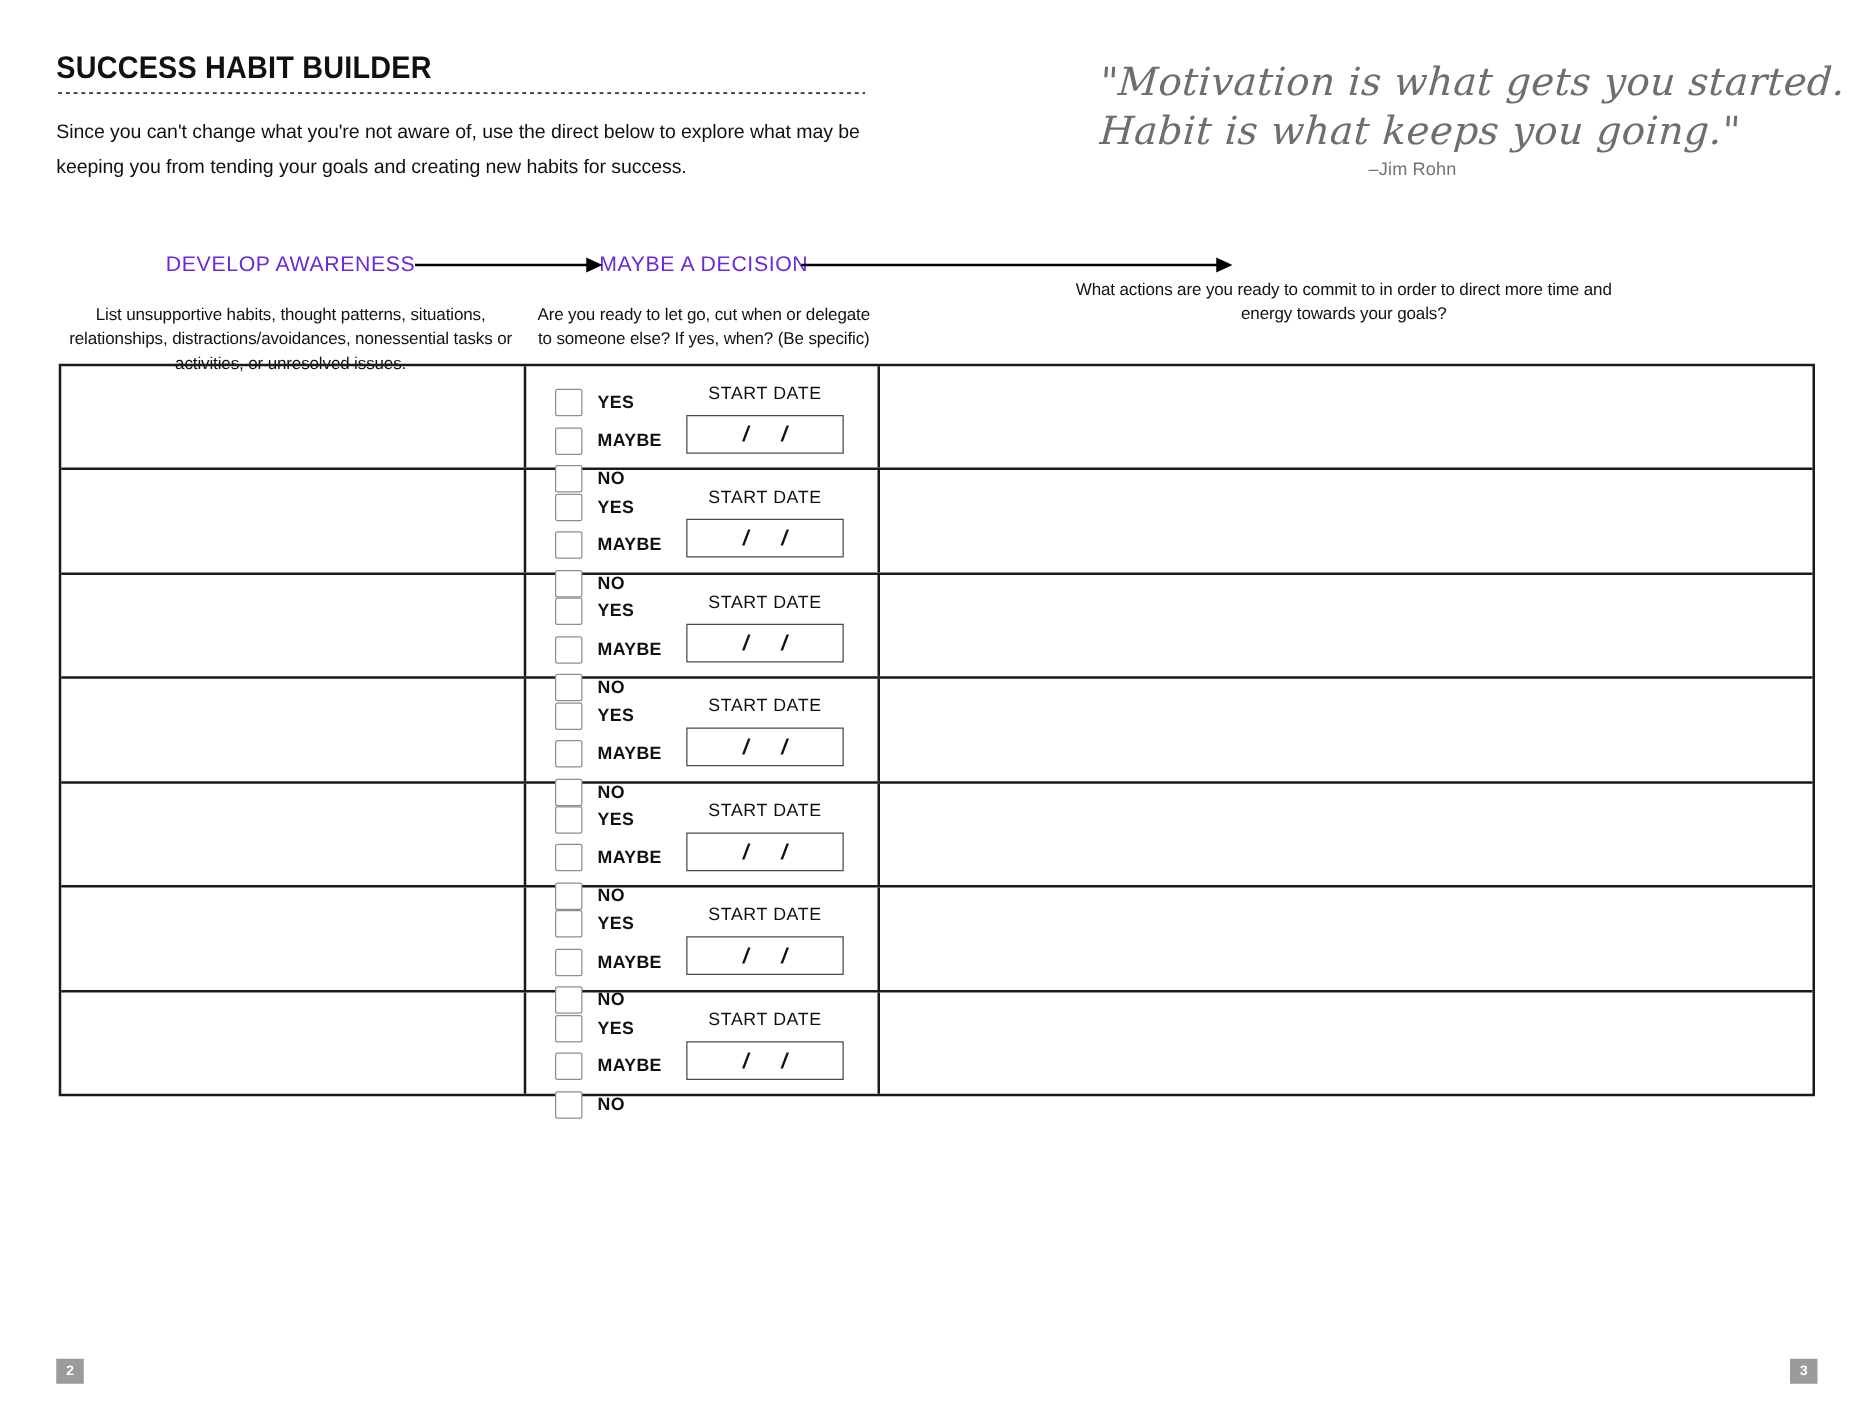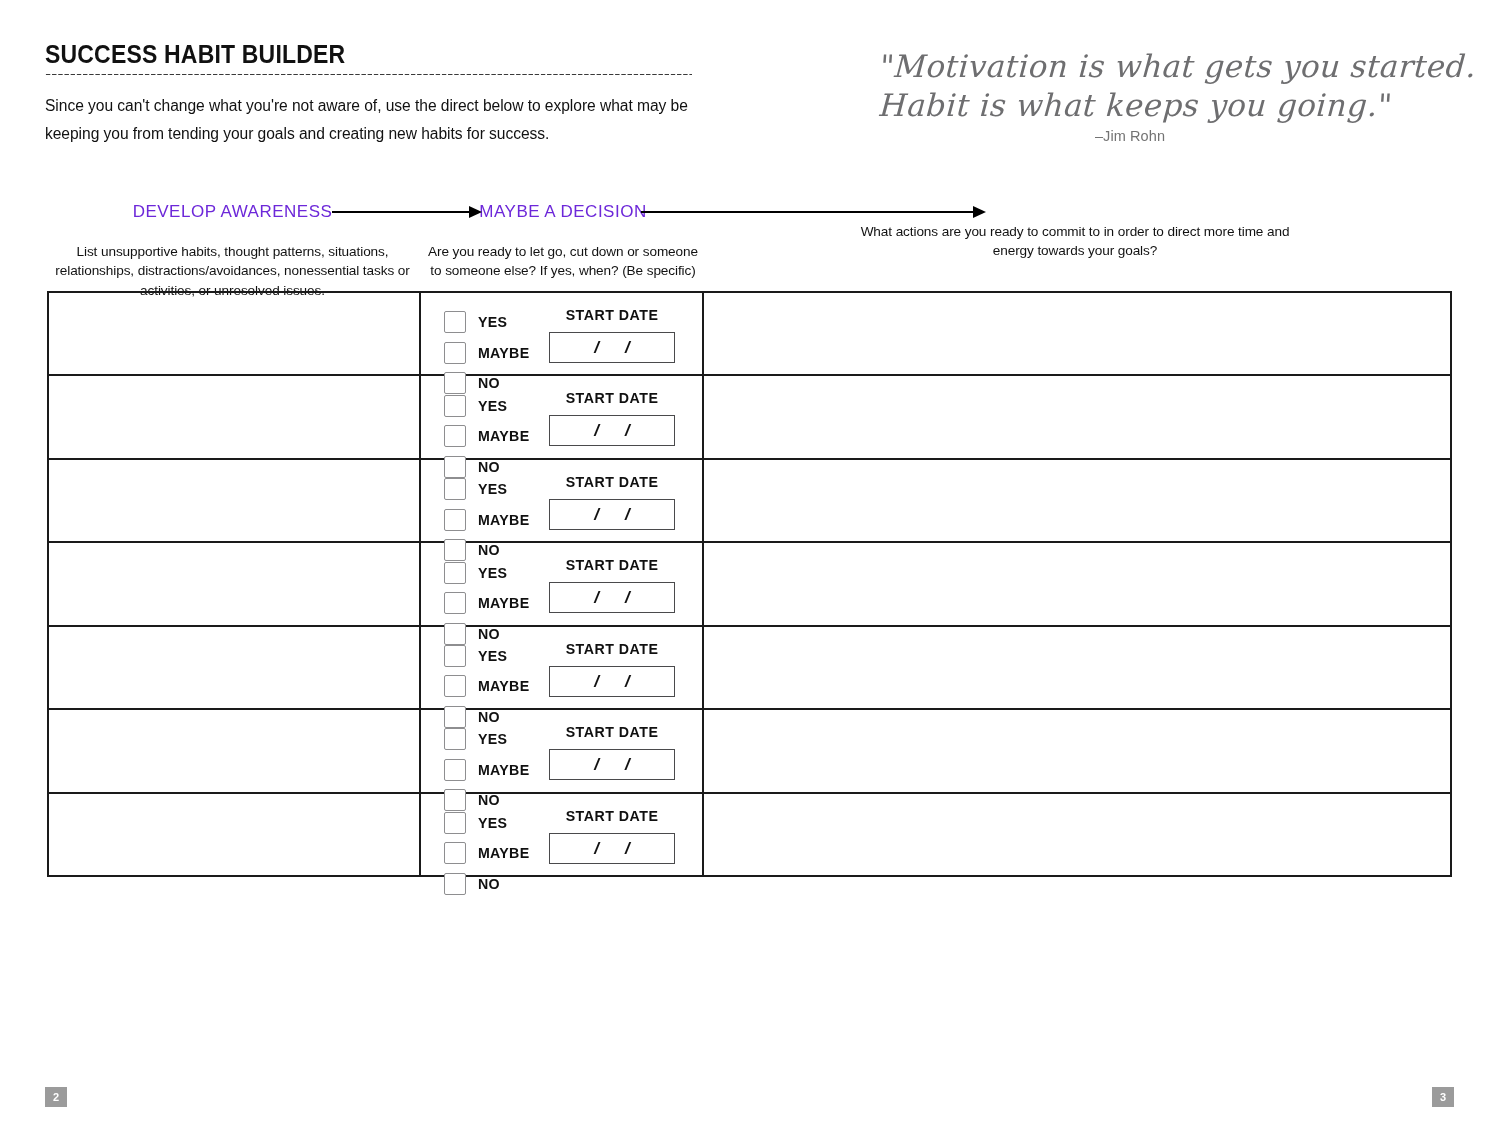--- a/index.html
+++ b/index.html
@@ -199,21 +199,21 @@
   }
   .startdate {
     position: absolute;
     left: 128px;
     top: 14px;
     width: 126px;
     text-align: center;
   }
   .startdate-label {
     font-size: 14.2px;
-    font-weight: bold;
+    font-weight: normal;
     letter-spacing: 0.5px;
     color: #101010;
     white-space: nowrap;
   }
   .date-box {
     margin-top: 9px;
     height: 31px;
     border: 1.6px solid #4a4a4c;
     box-sizing: border-box;
     display: flex;
@@ -259,21 +259,21 @@
   <div id="quote-attrib">–Jim Rohn</div>
 </div>
 
 <div class="col-head" id="head-awareness">
   <div class="title">DEVELOP AWARENESS</div>
   <div class="desc">List unsupportive habits, thought patterns, situations, relationships, distractions/avoidances, nonessential tasks or activities, or unresolved issues.</div>
 </div>
 
 <div class="col-head" id="head-decision">
   <div class="title">MAYBE A DECISION</div>
-  <div class="desc">Are you ready to let go, cut down or someone to someone else? If yes, when? (Be specific)</div>
+  <div class="desc">Are you ready to let go, cut when or delegate to someone else? If yes, when? (Be specific)</div>
 </div>
 
 <div class="col-head" id="head-results">
   <div class="desc">What actions are you ready to commit to in order to direct more time and energy towards your goals?</div>
 </div>
 
 <div class="arrow" id="arrow-1">
   <div class="shaft"></div>
   <div class="head"></div>
 </div>

